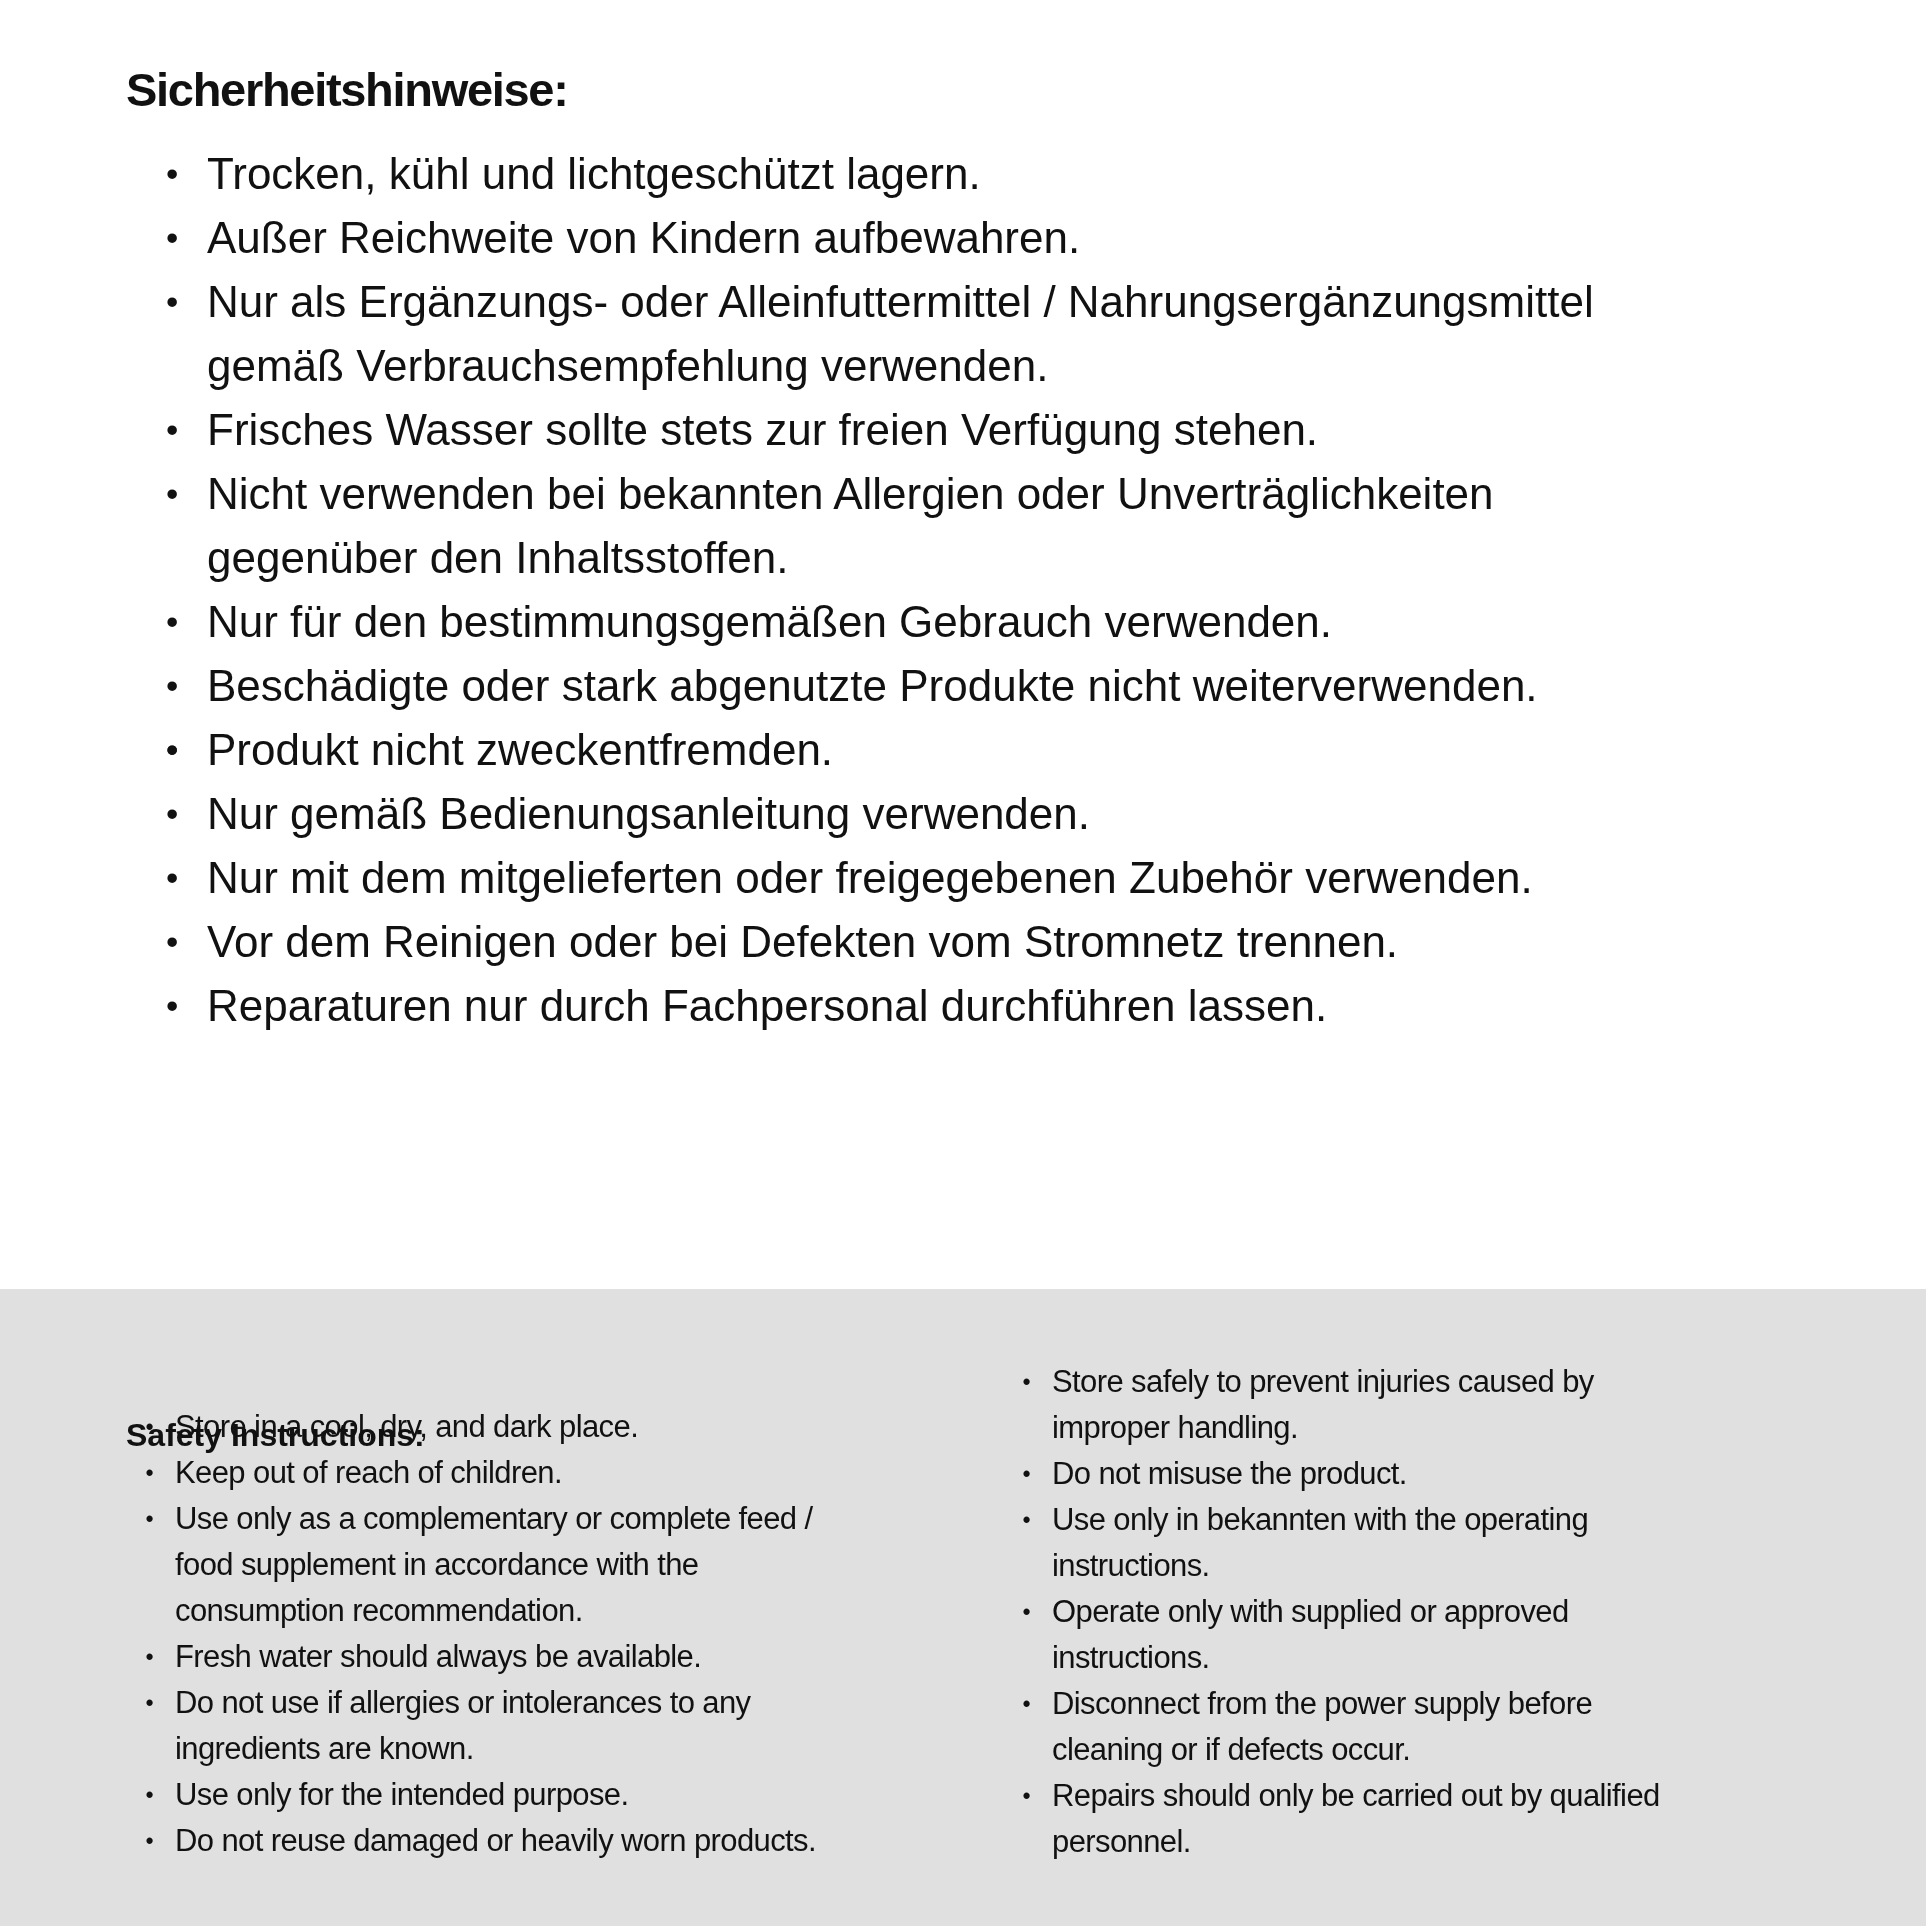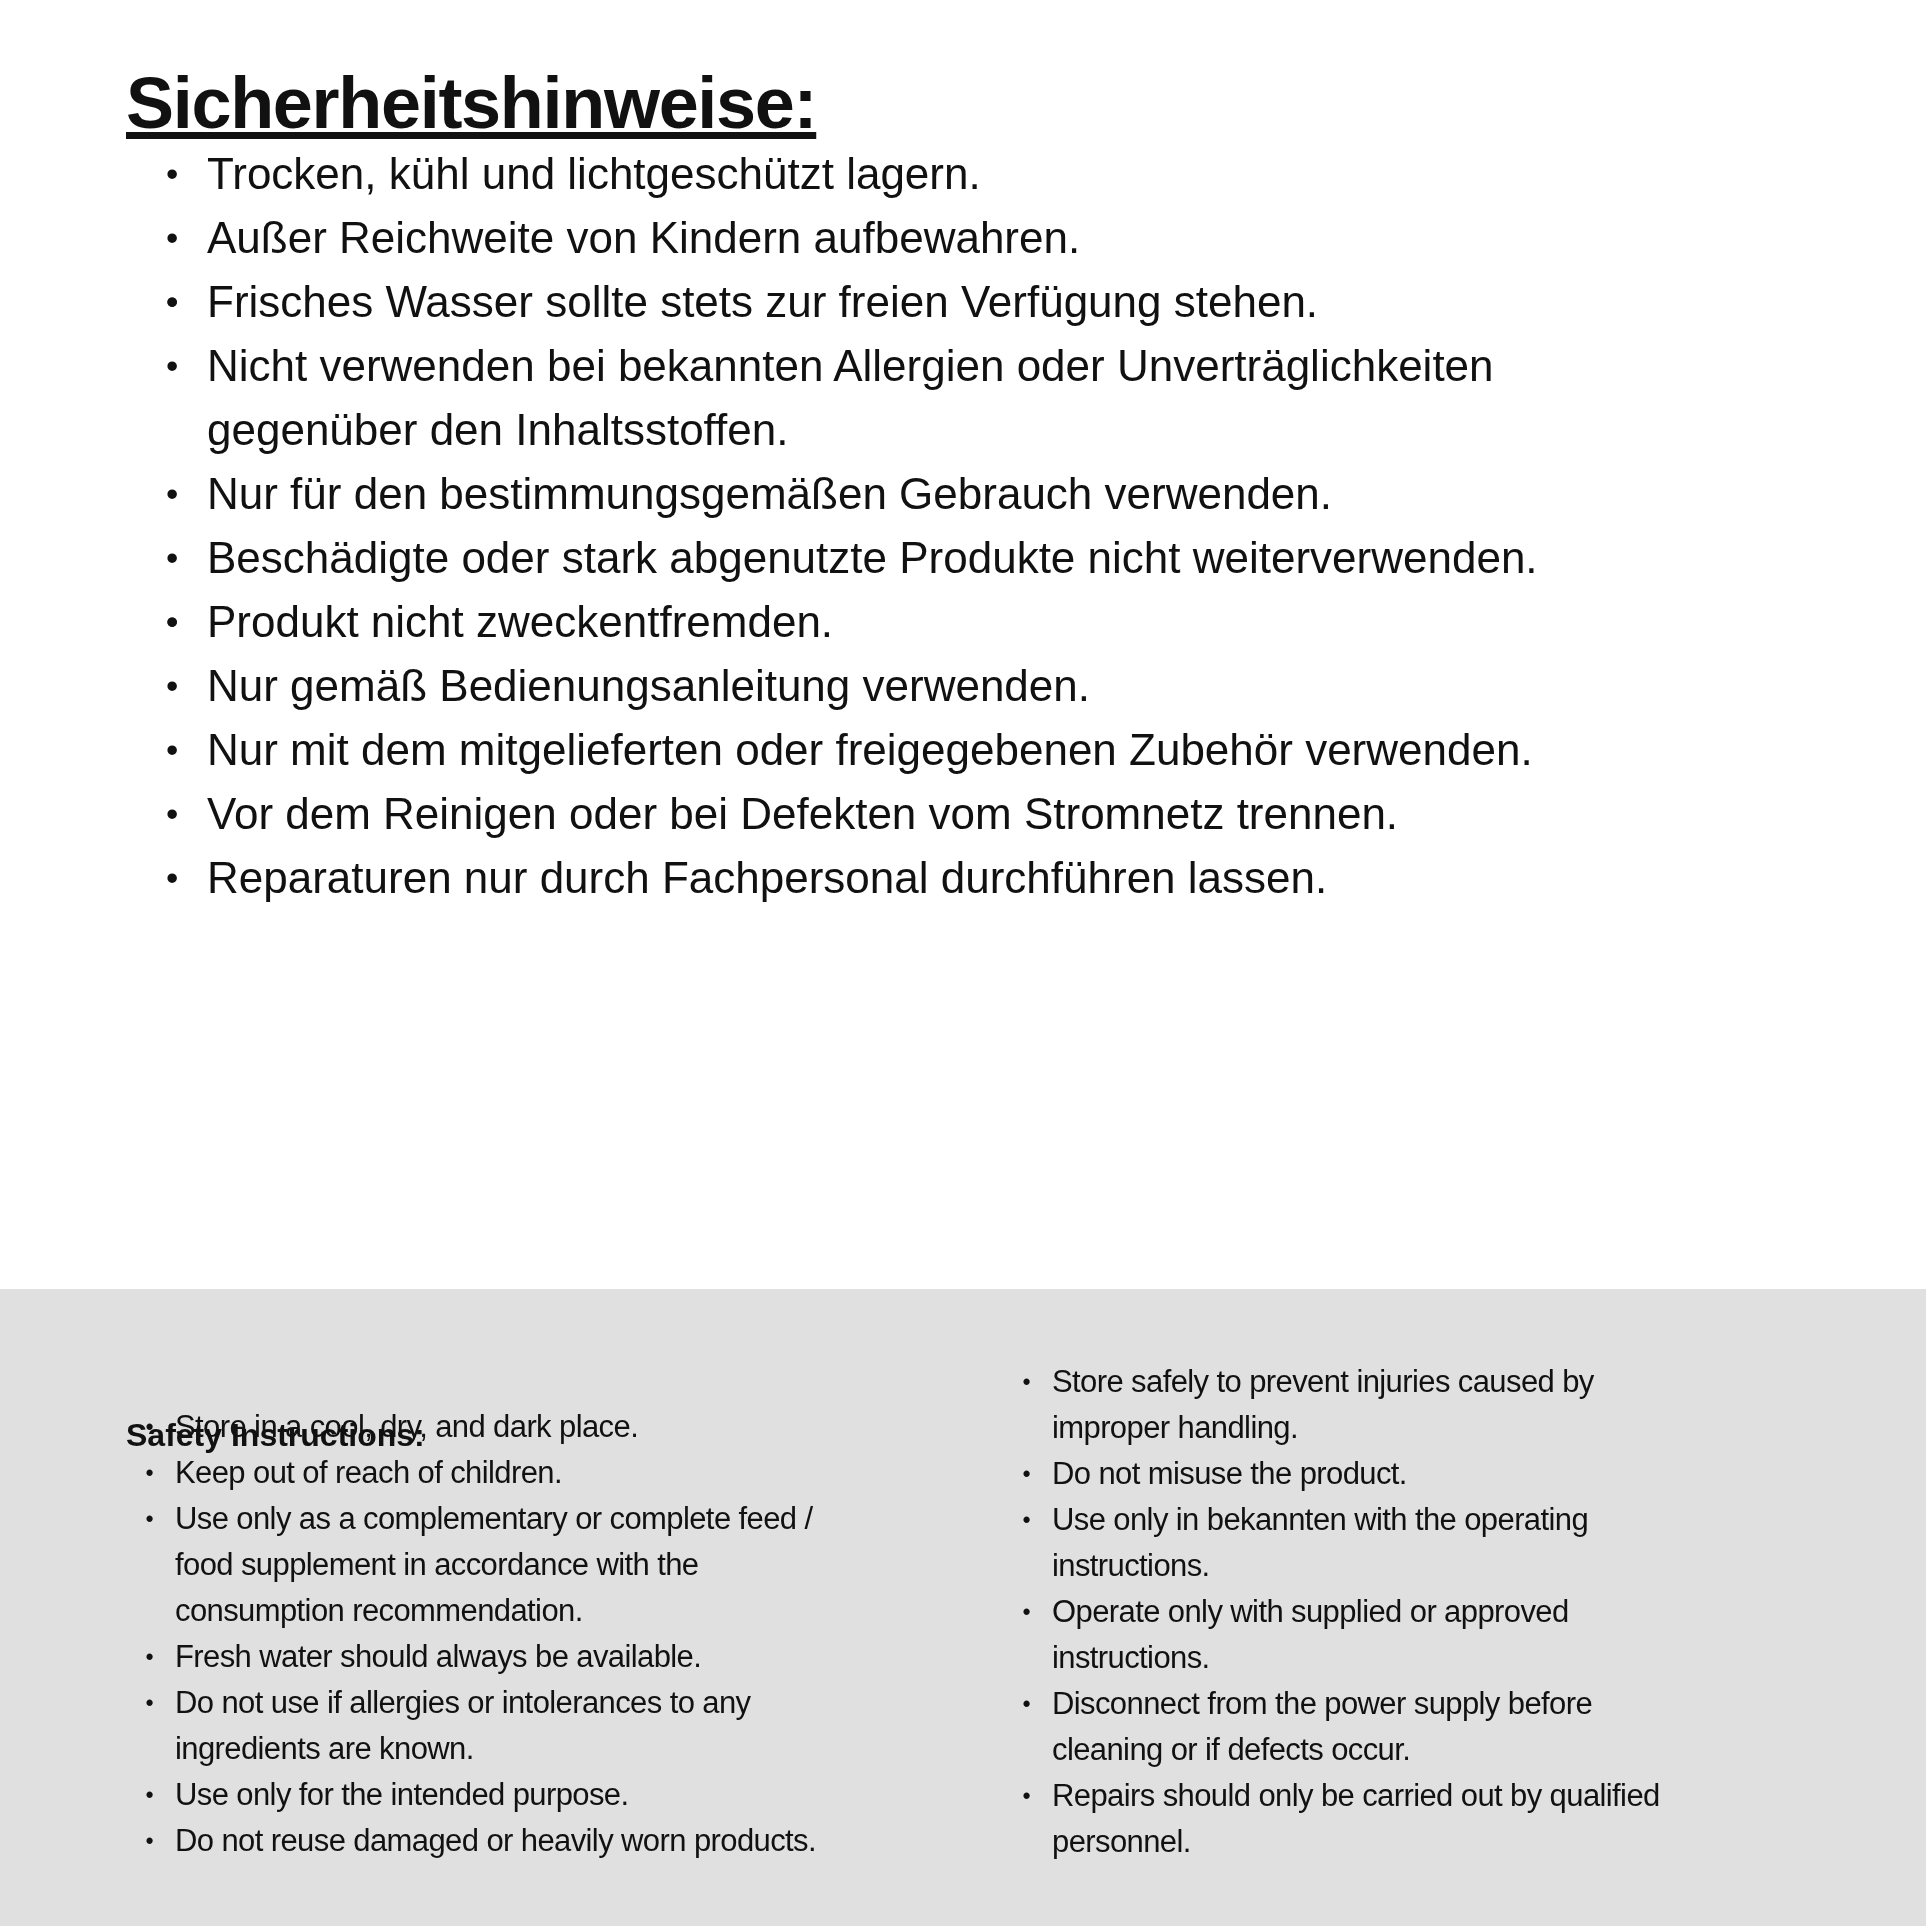--- a/index.html
+++ b/index.html
@@ -14,26 +14,25 @@
     overflow: hidden;
     font-family: "Liberation Sans", "DejaVu Sans", sans-serif;
     color: #111111;
   }
 
   
   .de-title {
     position: absolute;
     left: 126px;
     top: 64px;
-    font-size: 72px;
+    font-size: 47px;
     font-weight: bold;
     letter-spacing: -1.3px;
     line-height: 1.1;
     white-space: nowrap;
-    text-decoration: underline;
   }
   ul.safety-list {
     list-style: none;
     margin: 0;
     padding: 0;
     position: absolute;
   }
   #german-list {
     left: 162px;
     top: 142px;
@@ -89,21 +88,21 @@
   .ln { white-space: nowrap; margin-top: 28px; }
 </style>
 </head>
 <body style="background: rgb(255, 255, 255); color: rgb(17, 17, 17);">
 
 <div>
   <div class="de-title">Sicherheitshinweise:</div>
   <ul class="safety-list" id="german-list">
       <li><span class="bullet">•</span><span class="text"><span class="ln">Trocken, kühl und lichtgeschützt lagern.</span></span></li>
       <li><span class="bullet">•</span><span class="text"><span class="ln">Außer Reichweite von Kindern aufbewahren.</span></span></li>
-      <li><span class="bullet">•</span></li>
+      <li><span class="bullet">•</span><span class="text"><span class="ln">Nur als Ergänzungs- oder Alleinfuttermittel / Nahrungsergänzungsmittel</span><br><span class="ln">gemäß Verbrauchsempfehlung verwenden.</span></span></li>
       <li><span class="bullet">•</span><span class="text"><span class="ln">Frisches Wasser sollte stets zur freien Verfügung stehen.</span></span></li>
       <li><span class="bullet">•</span><span class="text"><span class="ln">Nicht verwenden bei bekannten Allergien oder Unverträglichkeiten</span><br><span class="ln">gegenüber den Inhaltsstoffen.</span></span></li>
       <li><span class="bullet">•</span><span class="text"><span class="ln">Nur für den bestimmungsgemäßen Gebrauch verwenden.</span></span></li>
       <li><span class="bullet">•</span><span class="text"><span class="ln">Beschädigte oder stark abgenutzte Produkte nicht weiterverwenden.</span></span></li>
       <li><span class="bullet">•</span></li>
       <li><span class="bullet">•</span><span class="text"><span class="ln">Produkt nicht zweckentfremden.</span></span></li>
       <li><span class="bullet">•</span><span class="text"><span class="ln">Nur gemäß Bedienungsanleitung verwenden.</span></span></li>
       <li><span class="bullet">•</span><span class="text"><span class="ln">Nur mit dem mitgelieferten oder freigegebenen Zubehör verwenden.</span></span></li>
       <li><span class="bullet">•</span><span class="text"><span class="ln">Vor dem Reinigen oder bei Defekten vom Stromnetz trennen.</span></span></li>
       <li><span class="bullet">•</span><span class="text"><span class="ln">Reparaturen nur durch Fachpersonal durchführen lassen.</span></span></li>

